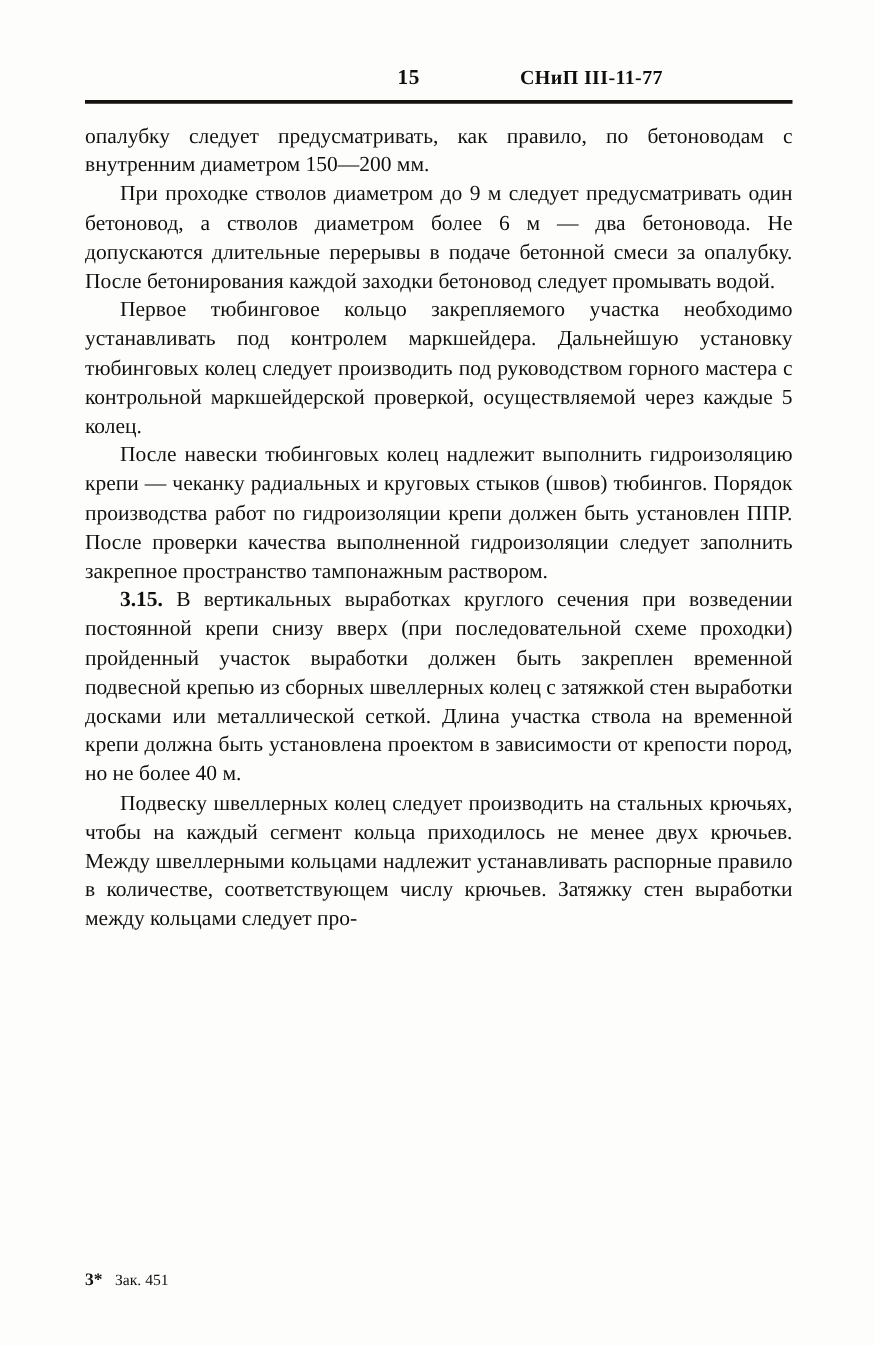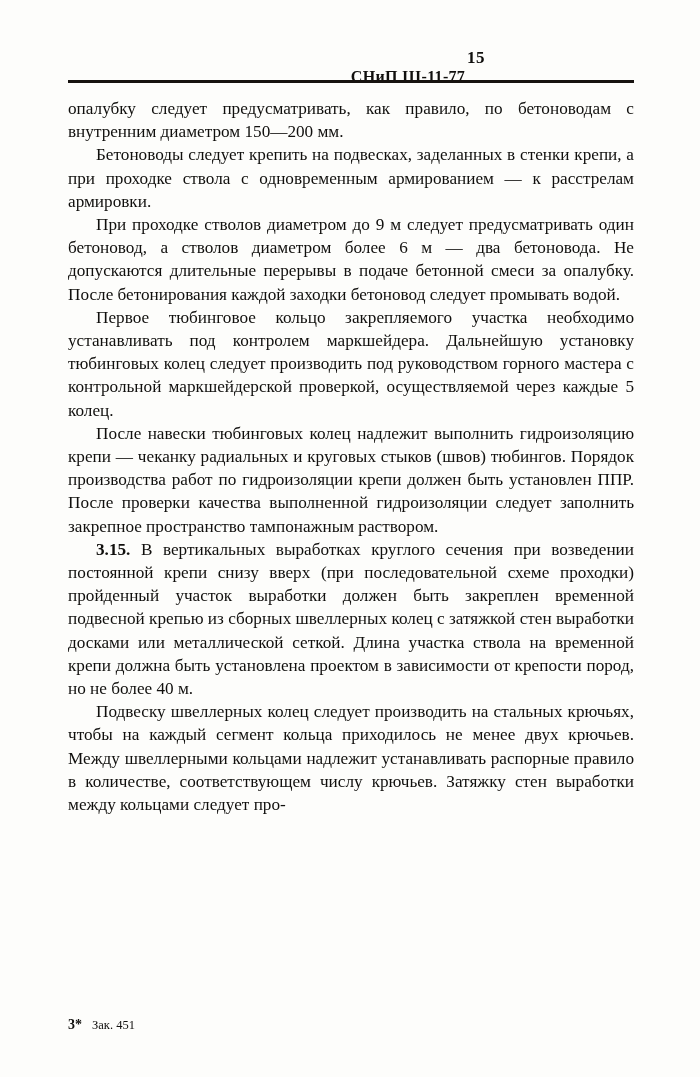--- a/index.html
+++ b/index.html
@@ -25,38 +25,37 @@
   }
   .header {
     position: absolute;
     left: 68px;
     top: 48px;
     width: 566px;
     height: 30px;
   }
   .header-inner {
     display: flex;
-    align-items: center;
+    align-items: flex-end;
     justify-content: flex-start;
     height: 24px;
-    flex-direction: column;
   }
   .page-number {
     font-family: "Liberation Serif", serif;
     font-size: 17px;
     font-weight: bold;
     letter-spacing: 0.5px;
     margin-left: 250px;
   }
   .doc-code {
     font-family: "Liberation Serif", serif;
     font-size: 16px;
     font-weight: bold;
     letter-spacing: 0.3px;
-    margin-left: 114px;
+    margin-left: 80px;
   }
   .rule {
     position: absolute;
     left: 68px;
     top: 80px;
     width: 566px;
     height: 3px;
     background: #16120f;
   }
   .body-text {
@@ -108,21 +107,20 @@
     <div class="header-inner">
       <span class="page-number">15</span>
       <span class="doc-code">СНиП III-11-77</span>
     </div>
   </div>
 
   <div class="rule"></div>
 
   <div class="body-text">
     <p class="para">опалубку следует предусматривать, как правило, по бетоноводам с внутренним диаметром 150—200 мм.</p>
-    <p class="para indent">Бетоноводы следует крепить на подвесках, заделанных в стенки крепи, а при проходке ствола с одновременным армированием — к расстрелам армировки.</p>
     <p class="para indent">При проходке стволов диаметром до 9 м следует предусматривать один бетоновод, а стволов диаметром более 6 м — два бетоновода. Не допускаются длительные перерывы в подаче бетонной смеси за опалубку. После бетонирования каждой заходки бетоновод следует промывать водой.</p>
     <p class="para indent">Первое тюбинговое кольцо закрепляемого участка необходимо устанавливать под контролем маркшейдера. Дальнейшую установку тюбинговых колец следует производить под руководством горного мастера с контрольной маркшейдерской проверкой, осуществляемой через каждые 5 колец.</p>
     <p class="para indent">После навески тюбинговых колец надлежит выполнить гидроизоляцию крепи — чеканку радиальных и круговых стыков (швов) тюбингов. Порядок производства работ по гидроизоляции крепи должен быть установлен ППР. После проверки качества выполненной гидроизоляции следует заполнить закрепное пространство тампонажным раствором.</p>
     <p class="para indent"><span class="num">3.15.</span> В вертикальных выработках круглого сечения при возведении постоянной крепи снизу вверх (при последовательной схеме проходки) пройденный участок выработки должен быть закреплен временной подвесной крепью из сборных швеллерных колец с затяжкой стен выработки досками или металлической сеткой. Длина участка ствола на временной крепи должна быть установлена проектом в зависимости от крепости пород, но не более 40 м.</p>
     <p class="para indent">Подвеску швеллерных колец следует производить на стальных крючьях, чтобы на каждый сегмент кольца приходилось не менее двух крючьев. Между швеллерными кольцами надлежит устанавливать распорные правило в количестве, соответствующем числу крючьев. Затяжку стен выработки между кольцами следует про-</p>
   </div>
 
   <div class="footer">
     <span class="footer-sig">3*</span>
     <span class="footer-order">Зак. 451</span>

